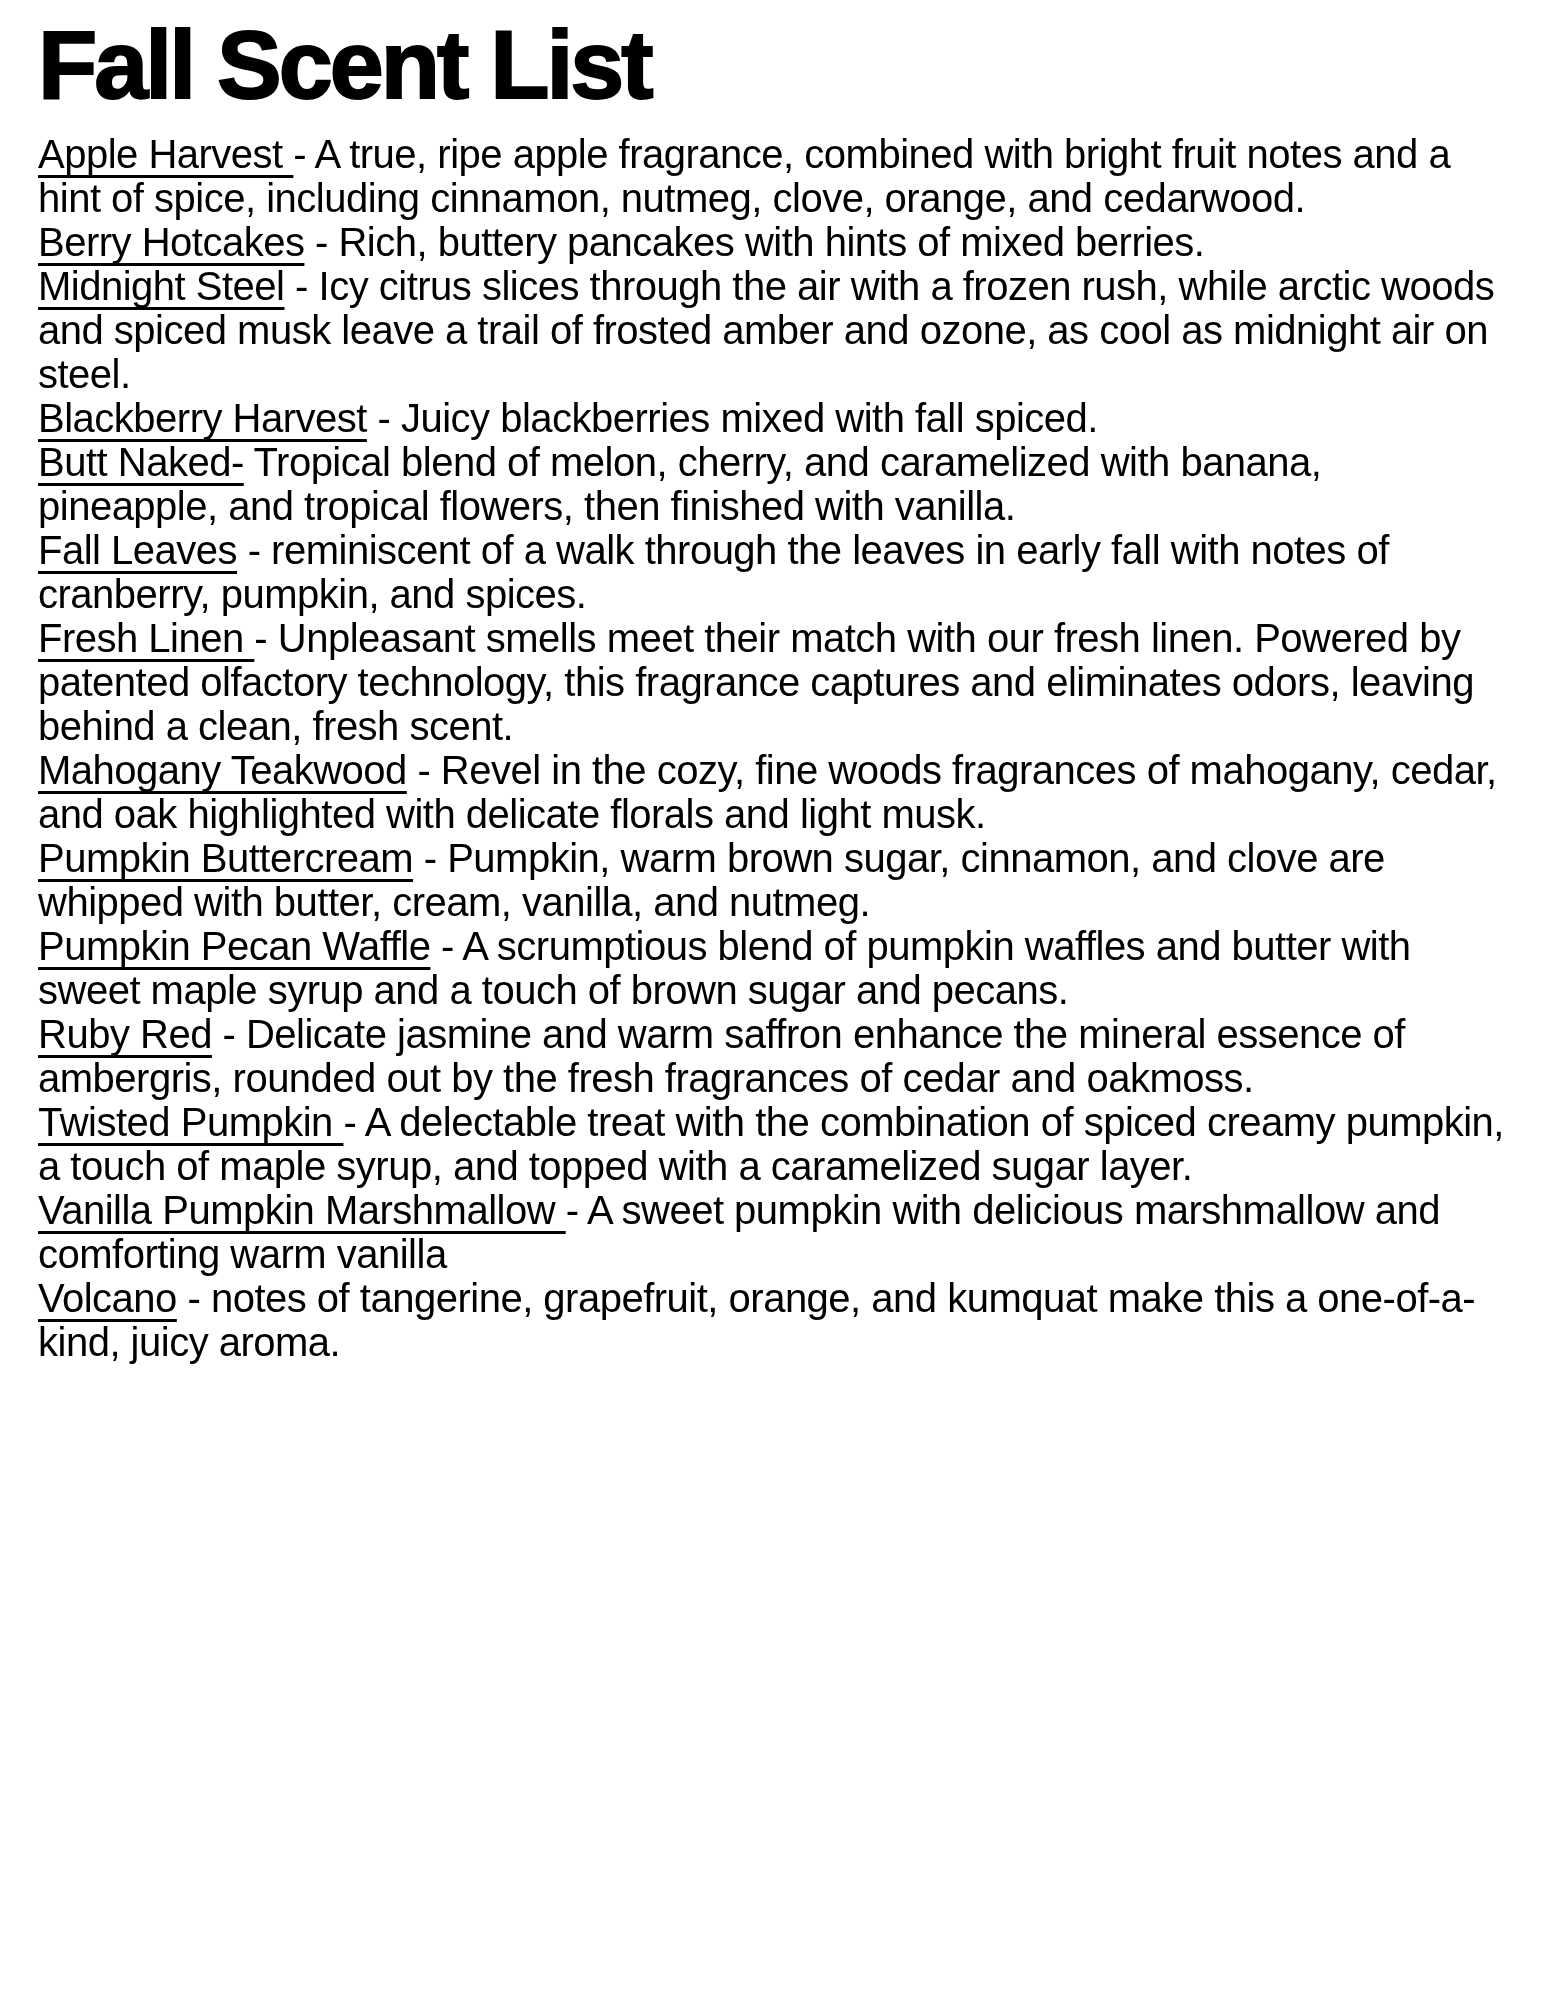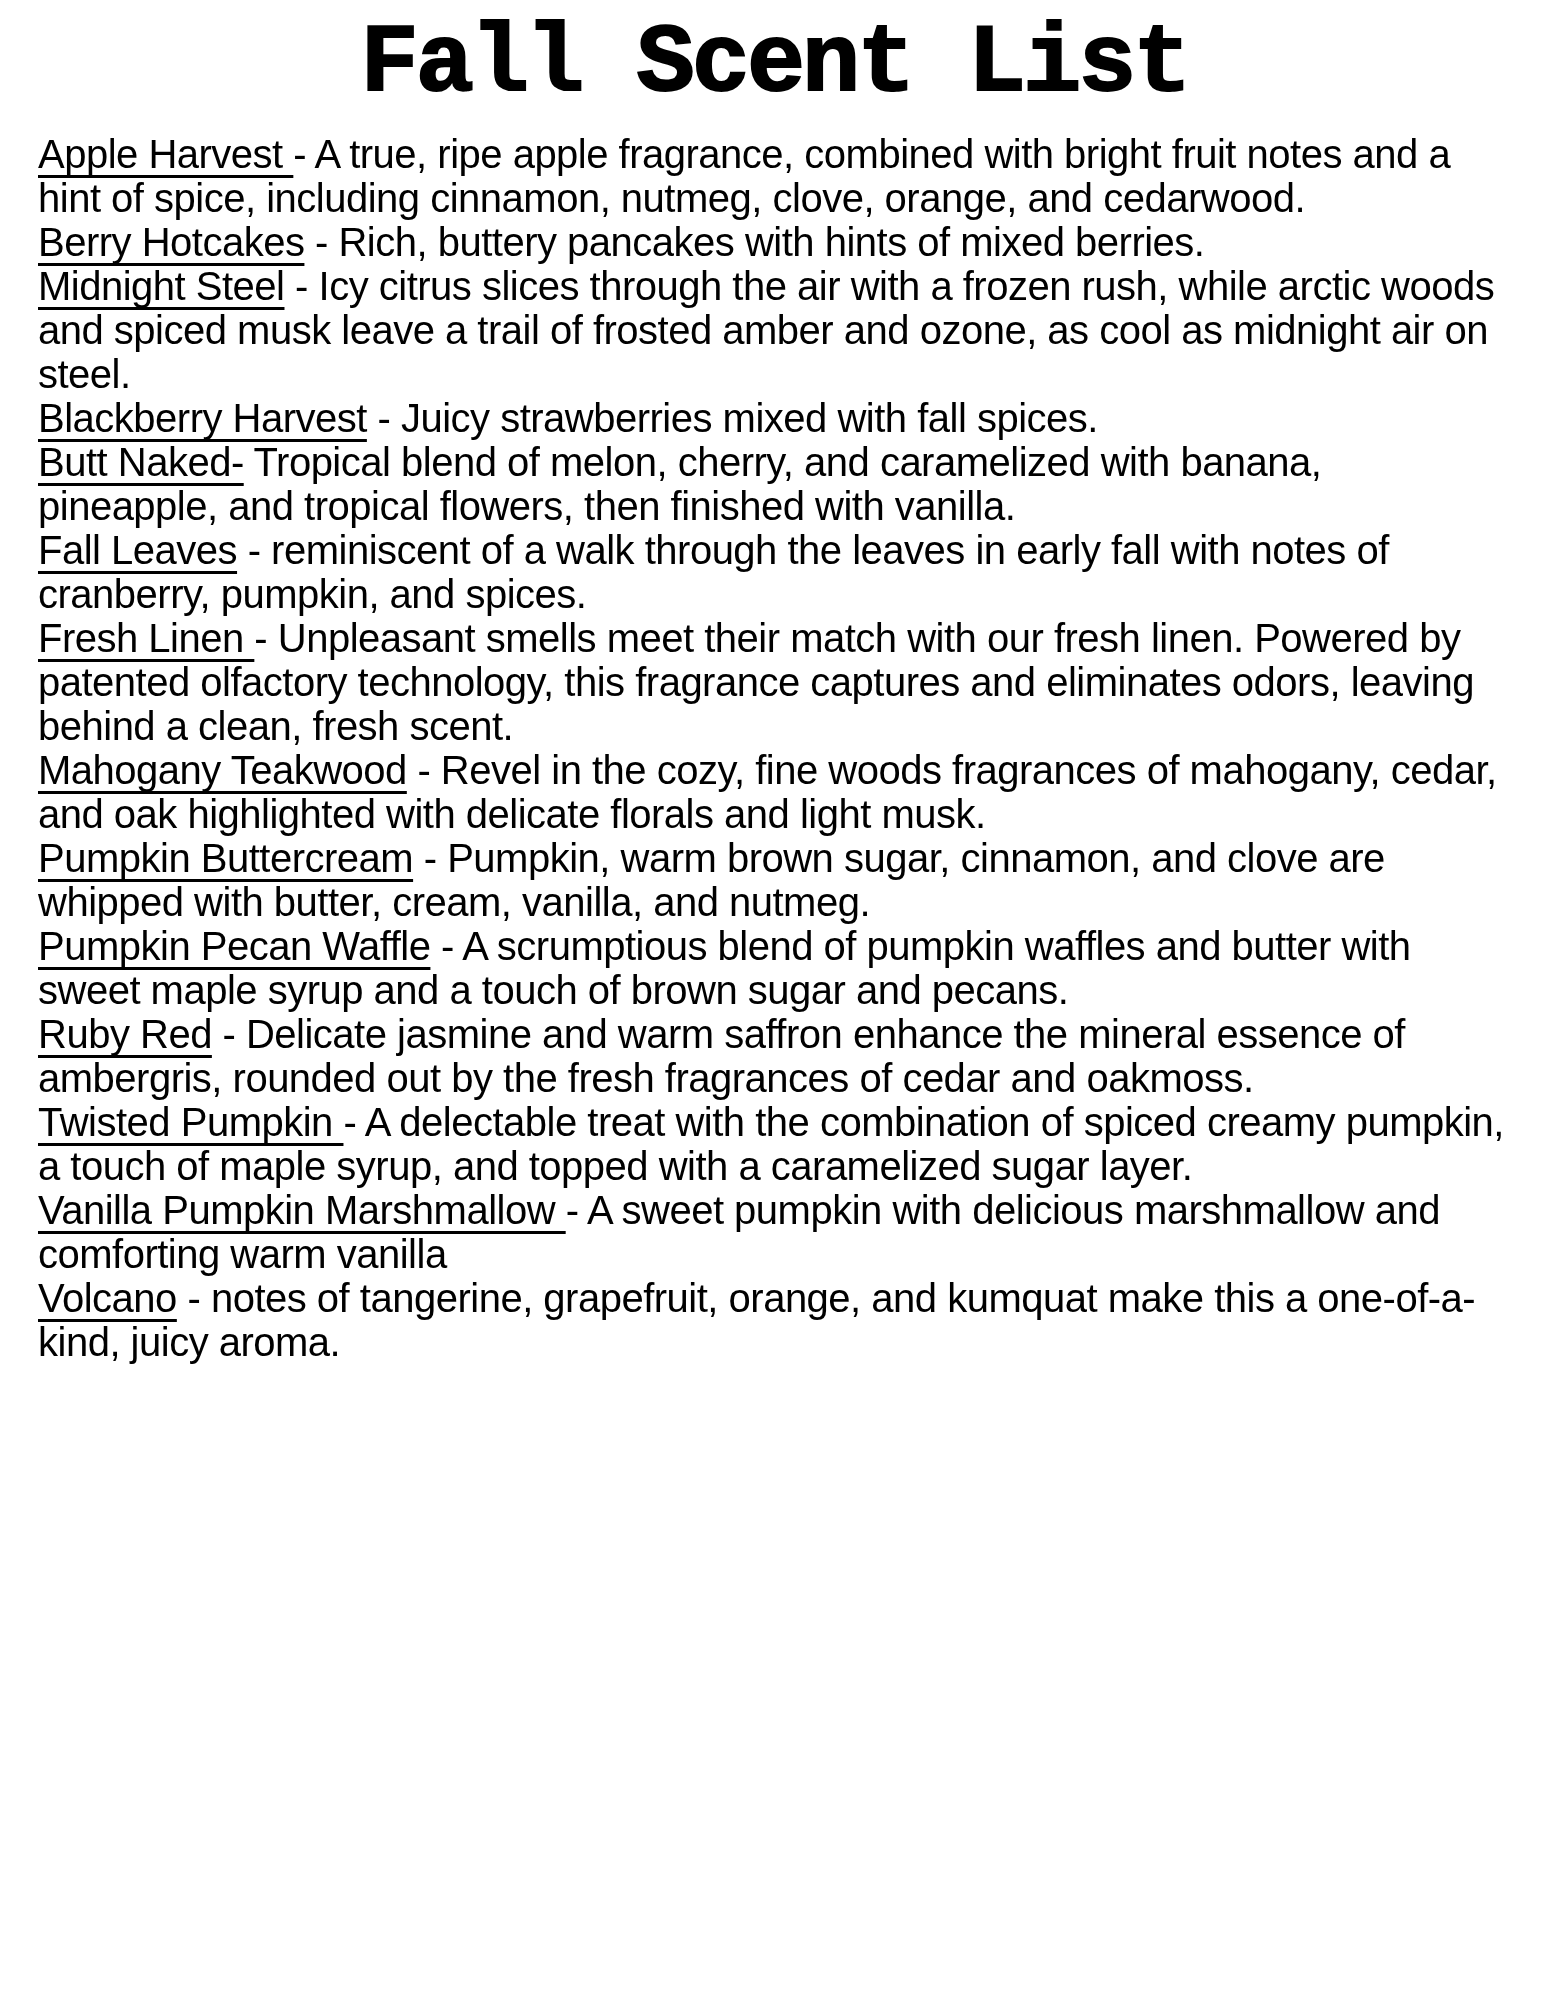--- a/index.html
+++ b/index.html
@@ -15,26 +15,25 @@
     overflow: hidden;
   }
   .page {
     box-sizing: border-box;
     width: 1545px;
     height: 2000px;
     padding: 14px 34px 0 38px;
   }
   .doc-title {
     margin: 0 0 16px 0;
-    text-align: center;
+    text-align: left;
     font-size: 97px;
     line-height: 1.05;
     font-weight: 700;
     letter-spacing: -3px;
-    font-family: Liberation Mono, monospace;
     -webkit-text-stroke: 2px #000;
   }
   .scent-list {
     font-size: 40px;
     line-height: 44px;
     letter-spacing: -0.5px;
   }
   .entry {
     margin: 0;
     padding: 0;
@@ -58,21 +57,21 @@
 
   <div class="scent-list">
   <p class="entry"><span class="scent-name">Apple Harvest </span><span class="scent-sep">- </span><span class="scent-desc">A true, ripe apple fragrance, combined with bright fruit notes and a hint of spice, including cinnamon, nutmeg, clove, orange, and cedarwood.</span></p>
 
 
   <p class="entry"><span class="scent-name">Berry Hotcakes</span><span class="scent-sep"> - </span><span class="scent-desc">Rich, buttery pancakes with hints of mixed berries.</span></p>
 
 
   <p class="entry"><span class="scent-name">Midnight Steel</span><span class="scent-sep"> - </span><span class="scent-desc">Icy citrus slices through the air with a frozen rush, while arctic woods and spiced musk leave a trail of frosted amber and ozone, as cool as midnight air on steel.</span></p>
 
-  <p class="entry"><span class="scent-name">Blackberry Harvest</span><span class="scent-sep"> - </span><span class="scent-desc">Juicy strawberries mixed with fall spices.</span></p>
+  <p class="entry"><span class="scent-name">Blackberry Harvest</span><span class="scent-sep"> - </span><span class="scent-desc">Juicy blackberries mixed with fall spiced.</span></p>
 
   <p class="entry"><span class="scent-name">Butt Naked-</span><span class="scent-sep"> </span><span class="scent-desc">Tropical blend of melon, cherry, and caramelized with banana, pineapple, and tropical flowers, then finished with vanilla.</span></p>
 
   <p class="entry"><span class="scent-name">Fall Leaves</span><span class="scent-sep"> - </span><span class="scent-desc">reminiscent of a walk through the leaves in early fall with notes of cranberry, pumpkin, and spices.</span></p>
 
   <p class="entry"><span class="scent-name">Fresh Linen </span><span class="scent-sep">- </span><span class="scent-desc">Unpleasant smells meet their match with our fresh linen. Powered by patented olfactory technology, this fragrance captures and eliminates odors, leaving behind a clean, fresh scent.</span></p>
 
   <p class="entry"><span class="scent-name">Mahogany Teakwood</span><span class="scent-sep"> - </span><span class="scent-desc">Revel in the cozy, fine woods fragrances of mahogany, cedar, and oak highlighted with delicate florals and light musk.</span></p>
 
   <p class="entry"><span class="scent-name">Pumpkin Buttercream</span><span class="scent-sep"> - </span><span class="scent-desc">Pumpkin, warm brown sugar, cinnamon, and clove are whipped with butter, cream, vanilla, and nutmeg.</span></p>

